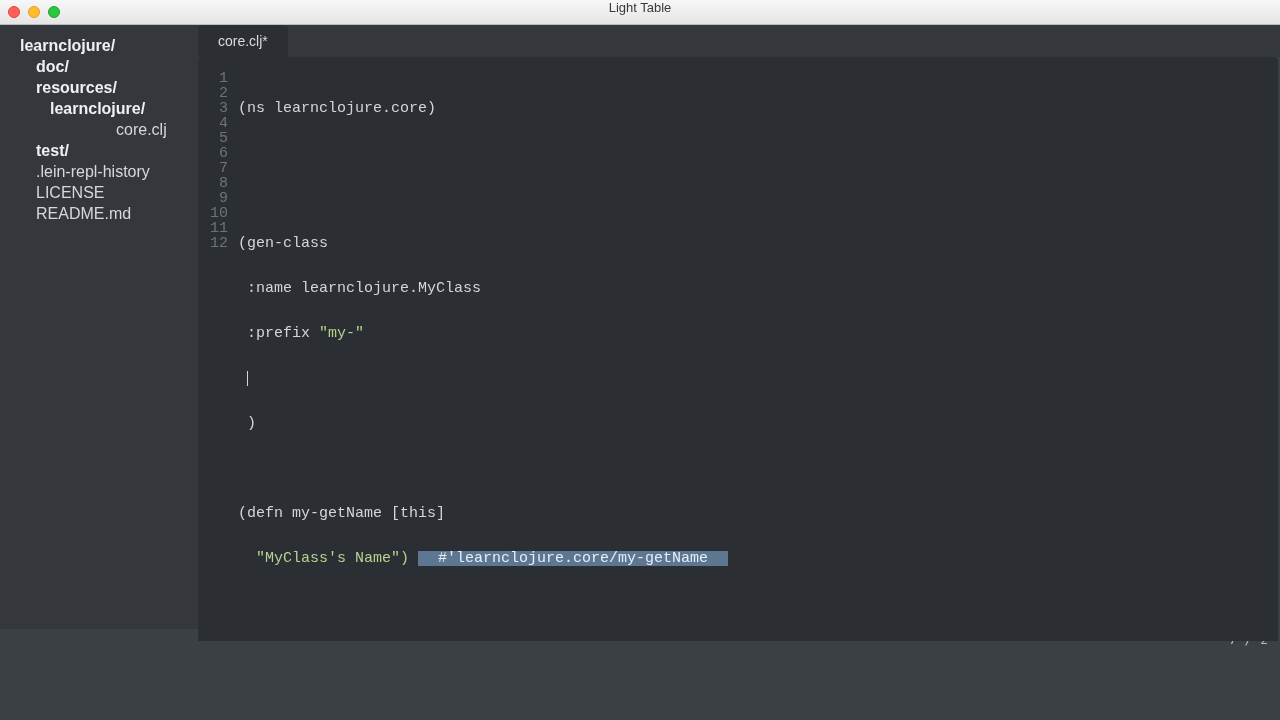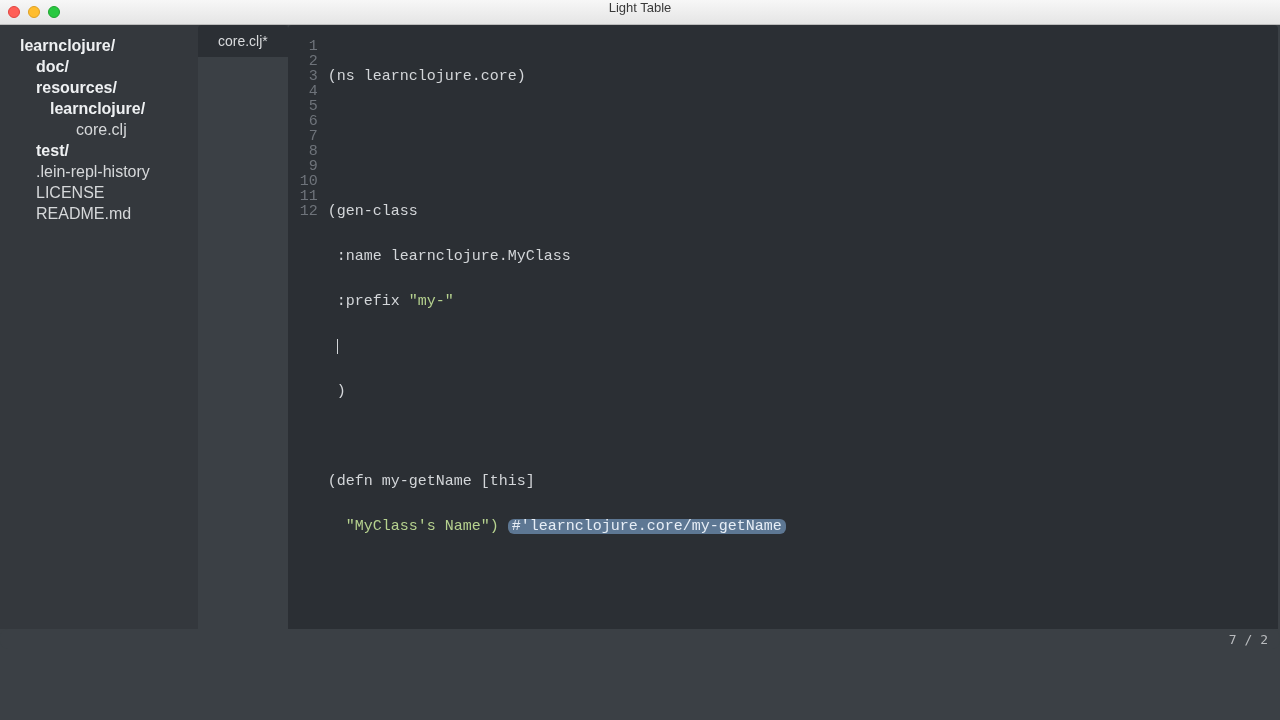--- a/index.html
+++ b/index.html
@@ -40,26 +40,26 @@
     padding:10px 0 0 0;
     color:#e6e6e6;
   }
   .tree-root { font-size:16px; line-height:21px; }
   .tree-item { padding:0 10px 0 0; cursor:default; white-space:nowrap;}
   .tree-item.bold { font-weight:600; color:#eef0f2;}
   .tree-item.normal { font-weight:400; color:#d6d8da;}
   .ind0 { padding-left:20px;}
   .ind1 { padding-left:36px;}
   .ind2 { padding-left:50px;}
-  .ind3 { padding-left:76px;}
+  .ind3 { padding-left:96px;margin-left:20px;}
   
   .editor-wrap {
     flex:1;
     display:flex;
-    flex-direction:row;
+    flex-direction:column;
     background:#3b4045;
   }
   .tabrow {
     height:32px;
     display:flex;
     align-items:flex-end;
     padding-left:0;
     background:#34383d;
   }
   .tab {
@@ -106,22 +106,22 @@
   .cursor {
     display:inline-block;
     width:0;
     border-left:1px solid #d3d6d9;
     height:15px;
     vertical-align:top;
   }
   .eval-result {
     background:#5d7793;
     color:#e7eef6;
-    padding:0 4px;
-    border-radius:6px;
+    padding:0 20px;
+    border-radius:0;
     display:inline-block;
   }
   
   .statusbar {
     height:20px;
     background:#3b4045;
     color:#b9bbbe;
     font-size:13px;
     display:flex;
     justify-content:flex-end;

